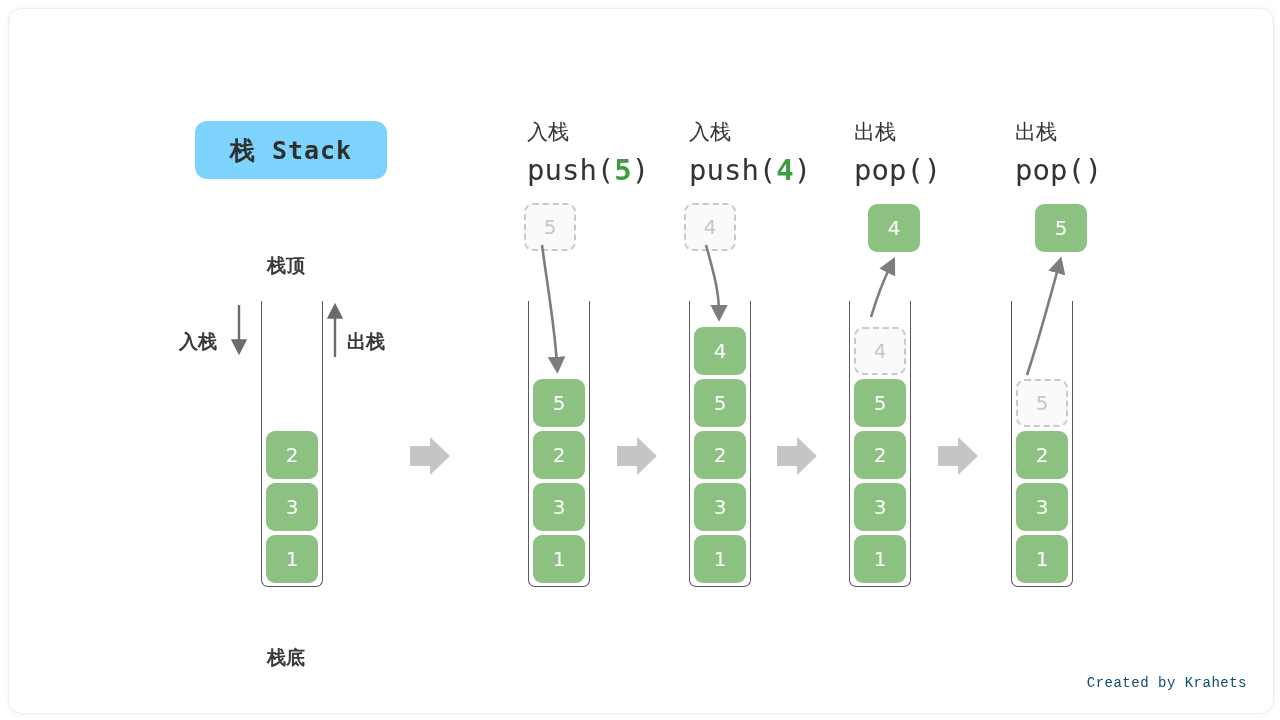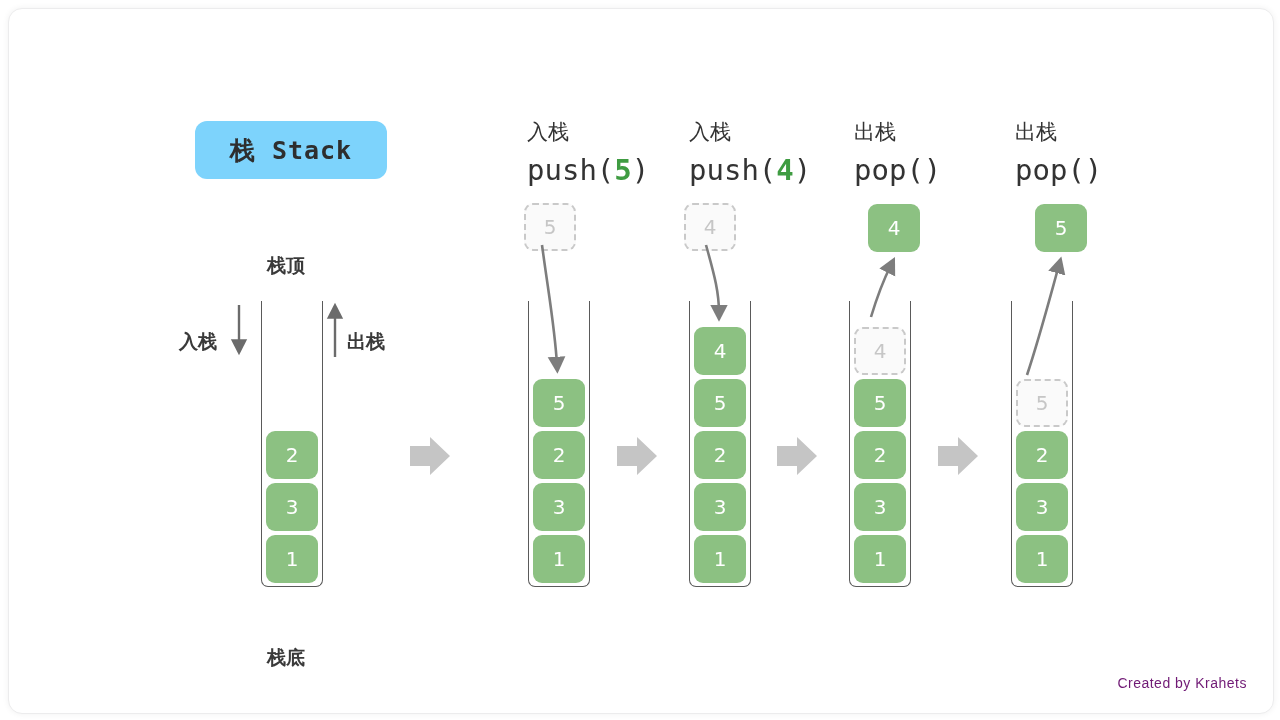--- a/index.html
+++ b/index.html
@@ -151,23 +151,23 @@
     width: 1264px;
     height: 704px;
     pointer-events: none;
   }
 
   
   #credit {
     position: absolute;
     right: 26px;
     bottom: 22px;
-    font-family: Liberation Sans, sans-serif;
+    font-family: Liberation Mono, monospace;
     font-size: 14px;
-    color: #701a75;
+    color: #0c4a6e;
     letter-spacing: 0.5px;
   }
 </style>
 </head>
 <body>
 
 <div id="canvas">
 
   <div id="title-badge">栈 Stack</div>
 

